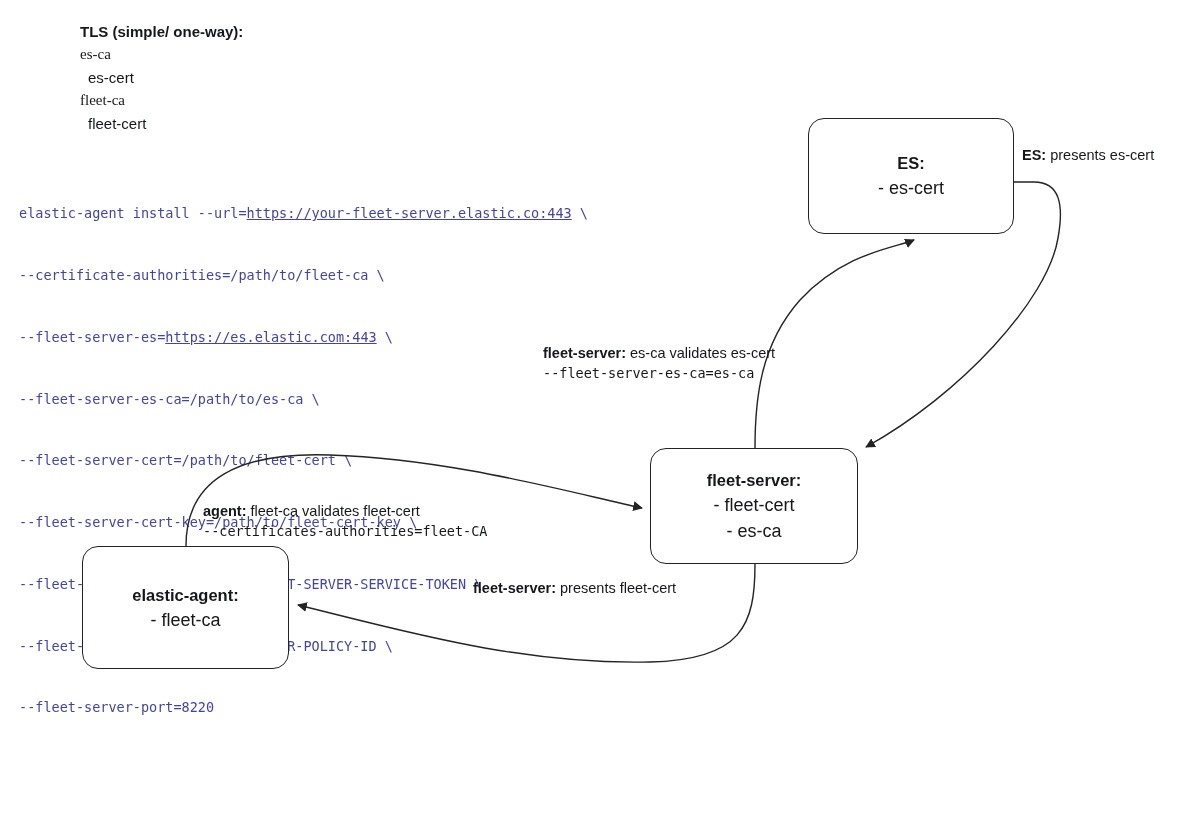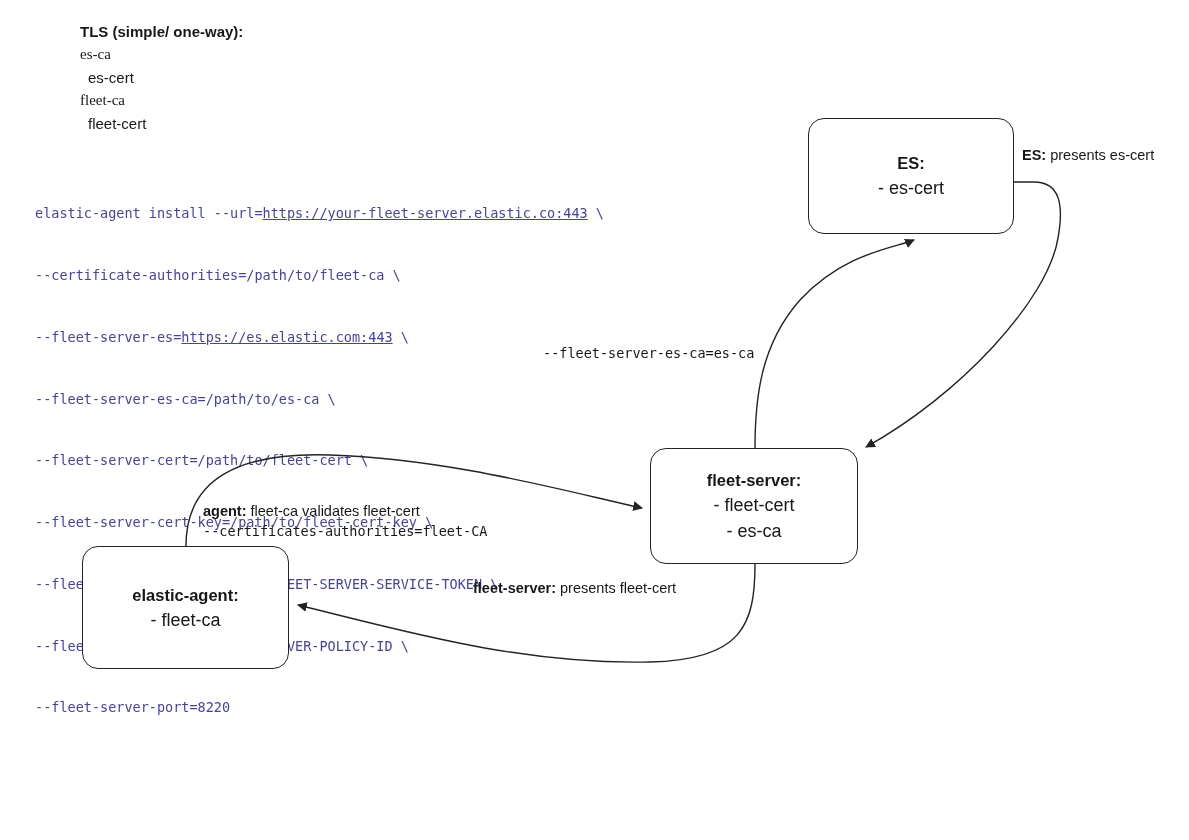--- a/index.html
+++ b/index.html
@@ -34,21 +34,20 @@
   #command-block {
     position: absolute;
     left: 19px;
     top: 162px;
     font-family: "DejaVu Sans Mono", "Liberation Mono", monospace;
     font-size: 13.5px;
     line-height: 20.6px;
     color: #4343a6;
     white-space: pre;
     letter-spacing: 0px;
-    margin-left: 16px;
   }
   #command-block .ln { display: block; }
   #command-block .url {
     text-decoration: underline;
     color: #4343a6;
   }
 
   
   #edges {
     position: absolute;
@@ -167,20 +166,21 @@
   <div class="node" id="node-elastic-agent">
     <div class="node-title">elastic-agent:</div>
     <div class="node-line">- fleet-ca</div>
   </div>
 
   <div class="edge-label" id="label-es-presents">
     <span class="l-sans"><b>ES:</b><span> presents es-cert</span></span>
   </div>
 
   <div class="edge-label" id="label-fs-validates">
+    <span class="l-sans"><b>fleet-server:</b><span> es-ca validates es-cert</span></span>
     <span class="l-mono">--fleet-server-es-ca=es-ca</span>
   </div>
 
   <div class="edge-label" id="label-agent-validates">
     <span class="l-sans"><b>agent:</b><span> fleet-ca validates fleet-cert</span></span>
     <span class="l-mono">--certificates-authorities=fleet-CA</span>
   </div>
 
   <div class="edge-label" id="label-fs-presents">
     <span class="l-sans"><b>fleet-server:</b><span> presents fleet-cert</span></span>

